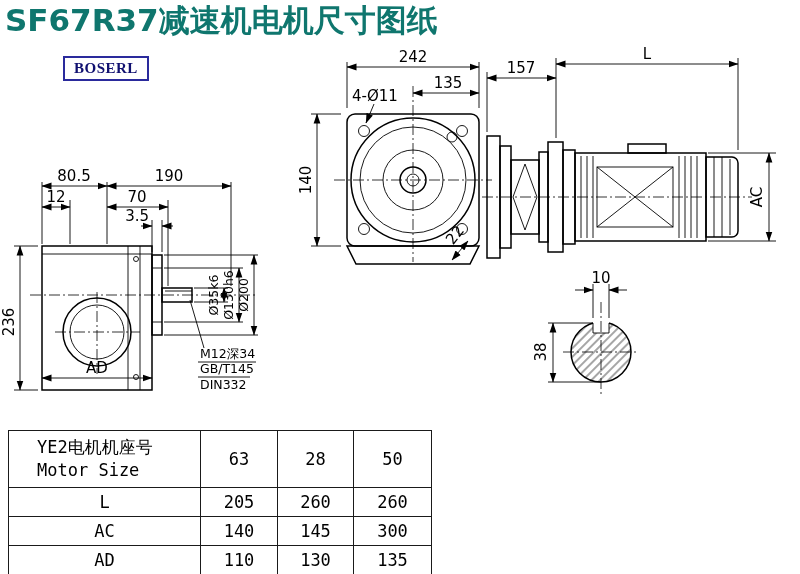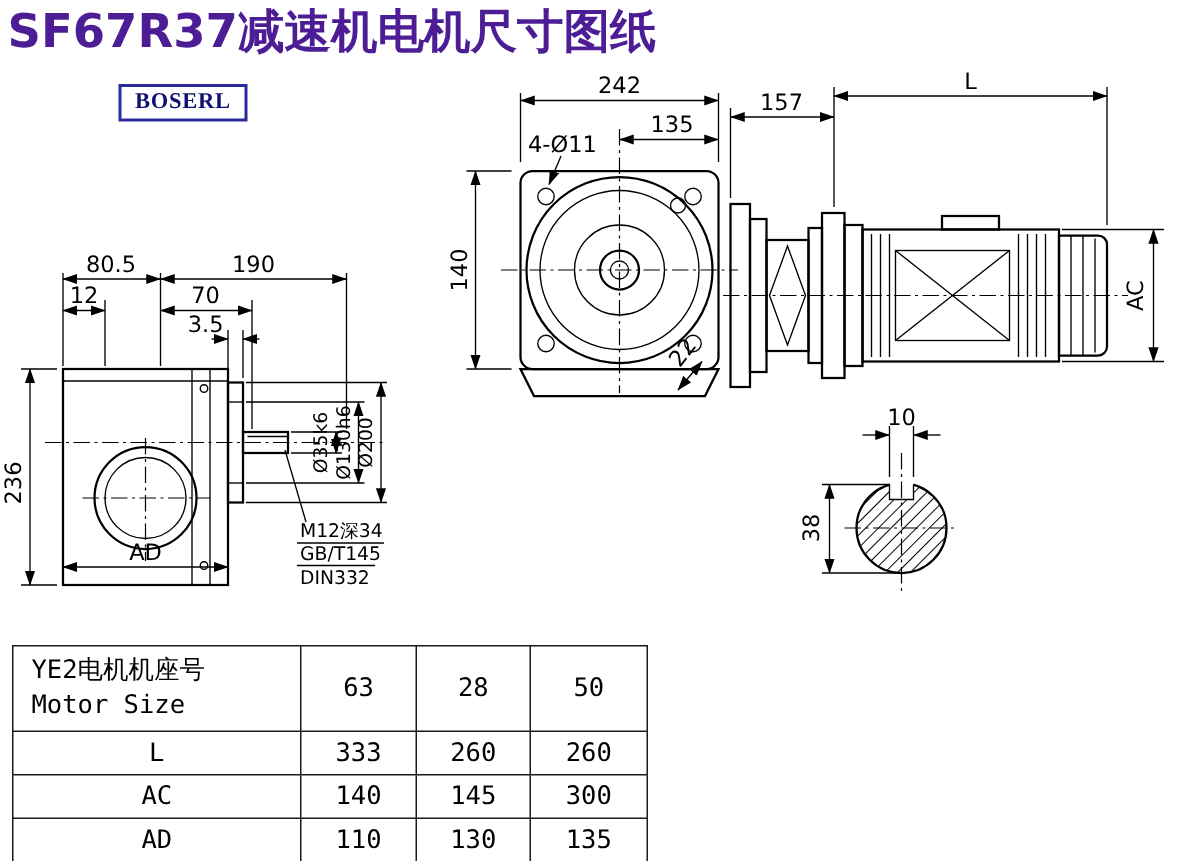--- a/index.html
+++ b/index.html
@@ -1,32 +1,32 @@
 <!DOCTYPE html>
 <html><head>
 <meta charset="utf-8">
 <style>
   html,body{margin:0;padding:0;}
   body{width:800px;height:574px;position:relative;background:#fff;
        font-family:"DejaVu Sans","Liberation Sans",sans-serif;overflow:hidden;}
-  .title{position:absolute;left:5px;top:0;font-size:31px;font-weight:700;color:#4c1d95;white-space:nowrap;}
+  .title{position:absolute;left:5px;top:0;font-size:31px;font-weight:700;color:#0f766e;white-space:nowrap;}
   .brand{position:absolute;left:63px;top:56px;border:2px solid #2a2a9c;color:#101070;background:#fff;
          font-family:"Liberation Serif","DejaVu Serif",serif;font-size:15px;font-weight:700;
-         letter-spacing:.5px;padding:0 9px 1px;line-height:20px;margin-left:16px;}
+         letter-spacing:.5px;padding:0 9px 1px;line-height:20px;}
   svg.drawing{position:absolute;left:0;top:0;}
   .o{fill:none;stroke:#000;stroke-width:1.5;}
   .t{fill:none;stroke:#000;stroke-width:.9;}
   .cl{fill:none;stroke:#000;stroke-width:.8;stroke-dasharray:11 3 2 3;}
   .d{fill:none;stroke:#000;stroke-width:.9;}
   text.dim{font-size:15px;fill:#000;}
   text.dimsm{font-size:12.5px;fill:#000;}
   .spec{position:absolute;left:8px;top:430px;border-collapse:collapse;table-layout:fixed;
         font-family:"DejaVu Sans Mono","Liberation Mono",monospace;color:#000;}
   .spec td{border:1.5px solid #1a1a1a;text-align:center;font-size:17px;padding:0;}
-  .spec .hdr{text-align:left;padding-left:12px;line-height:1.35;}
+  .spec .hdr{text-align:left;padding-left:28px;line-height:1.35;}
   .spec tr.head td{height:56px;}
   .spec tr.data td{height:28px;}
 </style>
 </head>
 <body>
 
 <div class="title">SF67R37减速机电机尺寸图纸</div>
 <div class="brand">BOSERL</div>
 
 <svg class="drawing" width="800" height="428" viewBox="0 0 800 428">
@@ -221,21 +221,21 @@
     <td class="hdr">
       <div>YE2电机机座号</div>
       <div>Motor Size</div>
     </td>
     <td>63</td>
     <td>28</td>
     <td>50</td>
   </tr>
   <tr class="data">
     <td>L</td>
-    <td>333</td>
+    <td>205</td>
     <td>260</td>
     <td>260</td>
   </tr>
   <tr class="data">
     <td>AC</td>
     <td>140</td>
     <td>145</td>
     <td>300</td>
   </tr>
   <tr class="data">

